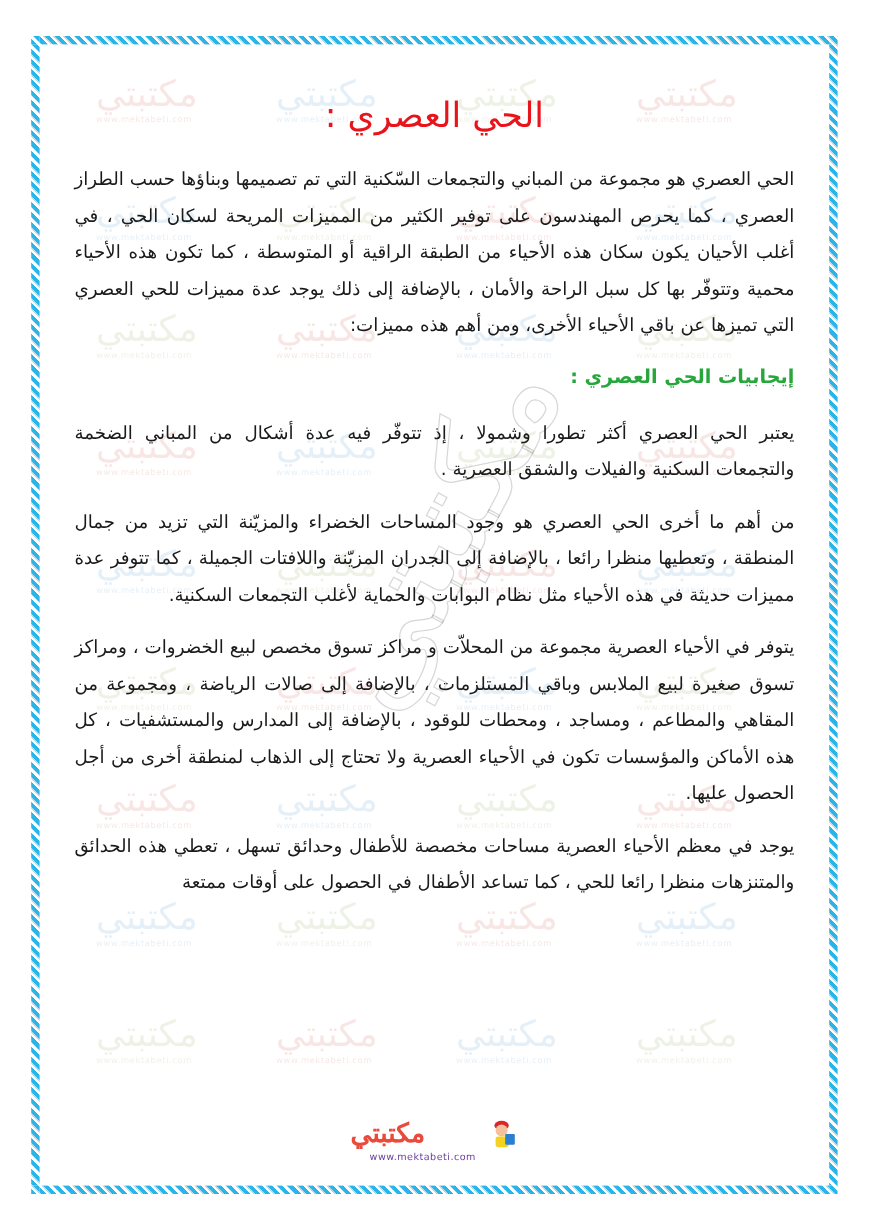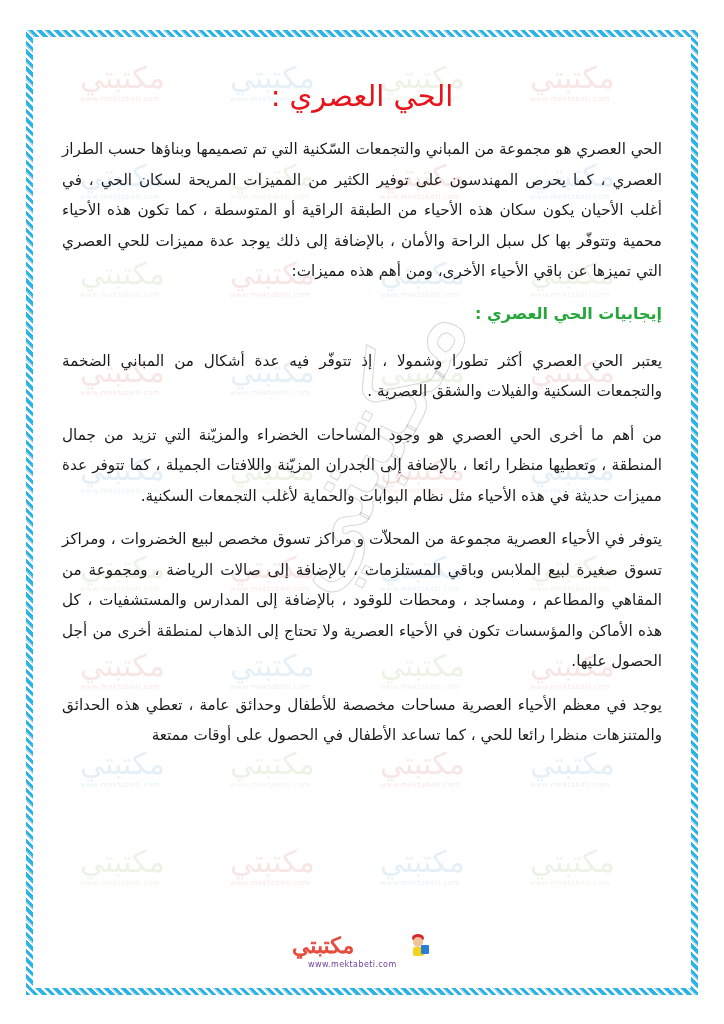--- a/index.html
+++ b/index.html
@@ -69,21 +69,21 @@
 
 <div class="diag-stamp">مكتبتي</div>
 
 <div class="content">
   <div class="title">الحي العصري :</div>
   <p>الحي العصري هو مجموعة من المباني والتجمعات السّكنية التي تم تصميمها وبناؤها حسب  الطراز العصري ، كما يحرص المهندسون على توفير الكثير من المميزات المريحة لسكان الحي ، في أغلب الأحيان يكون سكان هذه الأحياء من الطبقة الراقية أو المتوسطة ، كما تكون هذه الأحياء محمية وتتوفّر بها كل سبل الراحة والأمان ، بالإضافة إلى ذلك يوجد عدة مميزات للحي العصري التي تميزها عن باقي الأحياء الأخرى، ومن أهم هذه مميزات:</p>
   <div class="subtitle">إيجابيات الحي العصري :</div>
   <p>يعتبر الحي العصري أكثر تطورا وشمولا ، إذ تتوفّر فيه عدة أشكال من المباني الضخمة والتجمعات السكنية والفيلات  والشقق العصرية .</p>
   <p>من أهم ما أخرى الحي العصري  هو وجود المساحات الخضراء والمزيّنة التي تزيد من جمال المنطقة ، وتعطيها منظرا رائعا ، بالإضافة إلى الجدران المزيّنة واللافتات الجميلة ، كما تتوفر عدة مميزات حديثة في هذه الأحياء مثل نظام البوابات والحماية لأغلب التجمعات السكنية.</p>
   <p>يتوفر في الأحياء العصرية مجموعة من المحلاّت و مراكز تسوق مخصص لبيع الخضروات ، ومراكز تسوق صغيرة لبيع الملابس وباقي المستلزمات ، بالإضافة إلى صالات الرياضة ، ومجموعة من المقاهي والمطاعم ، ومساجد ، ومحطات للوقود ، بالإضافة إلى المدارس والمستشفيات ، كل هذه الأماكن والمؤسسات تكون في الأحياء العصرية ولا تحتاج إلى الذهاب لمنطقة أخرى من أجل الحصول عليها.</p>
-  <p>يوجد في معظم الأحياء العصرية مساحات مخصصة للأطفال وحدائق عامة ، تعطي هذه الحدائق والمتنزهات منظرا رائعا للحي ، كما تساعد الأطفال في الحصول على أوقات ممتعة</p>
+  <p>يوجد في معظم الأحياء العصرية مساحات مخصصة للأطفال وحدائق تسهل ، تعطي هذه الحدائق والمتنزهات منظرا رائعا للحي ، كما تساعد الأطفال في الحصول على أوقات ممتعة</p>
 </div>
 
 <div class="logo">
   <span class="logo-text">مكتبتي</span>
   <svg class="logo-kid" viewBox="0 0 26 26">
     <ellipse cx="12" cy="6" rx="6" ry="4" fill="#d9262b"></ellipse>
     <circle cx="12" cy="10" r="5" fill="#f2c39b"></circle>
     <rect x="7" y="15" width="11" height="9" rx="2" fill="#f4d21f"></rect>
     <rect x="15" y="13" width="8" height="9" rx="1" fill="#2a7fd4"></rect>
   </svg>

